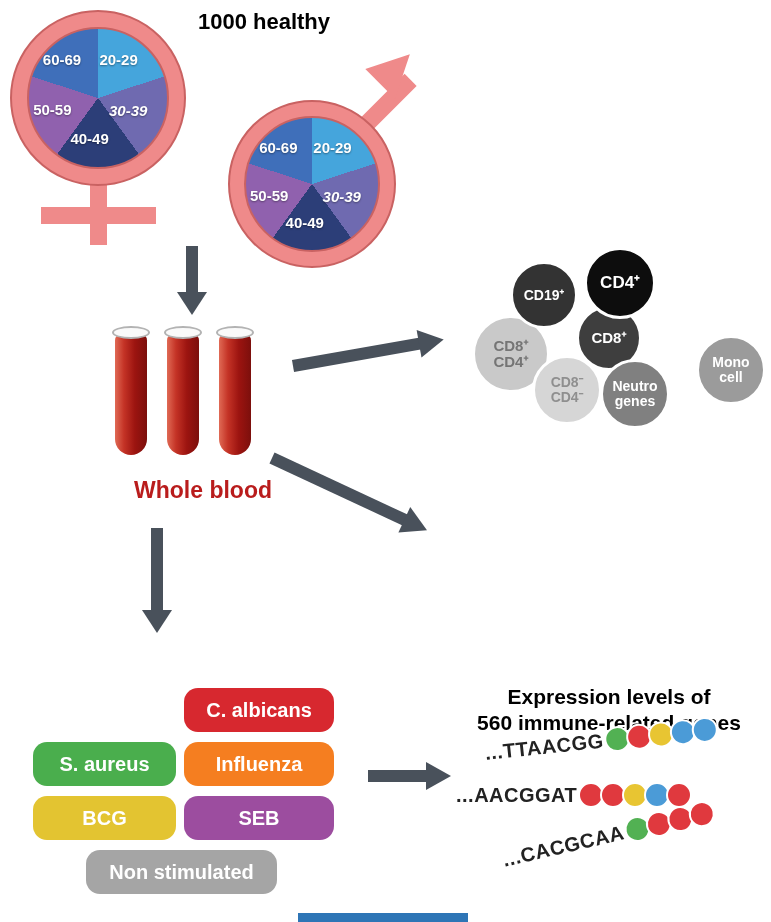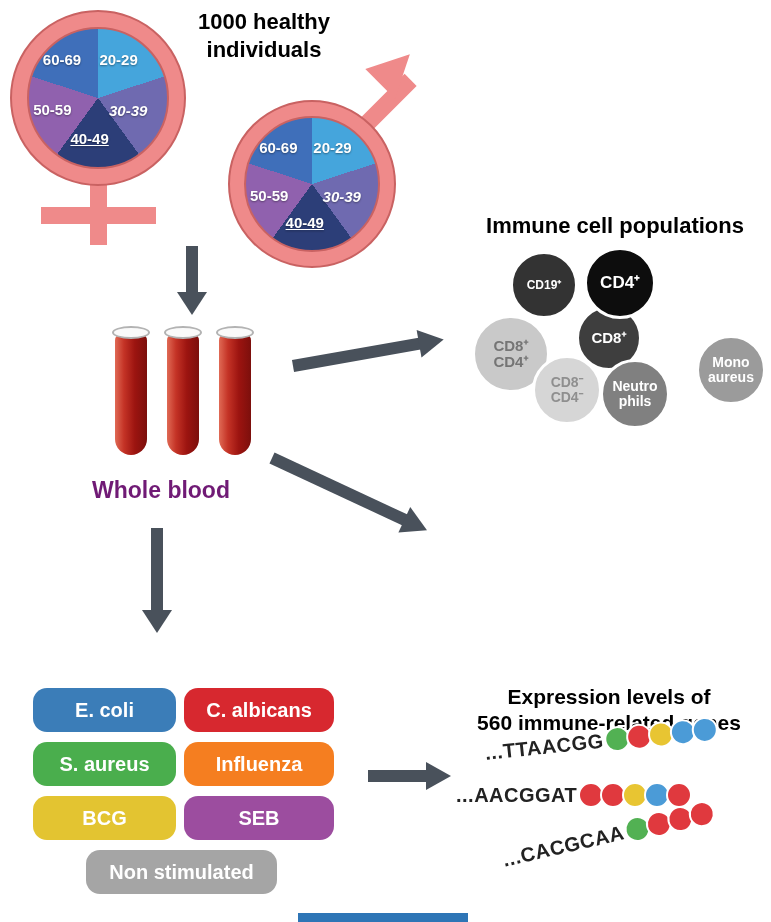--- a/index.html
+++ b/index.html
@@ -4,22 +4,22 @@
 <style>
   html,body { margin:0; padding:0; background:#fff; }
   .canvas {
     position:relative; width:771px; height:922px; background:#ffffff;
     font-family:"Liberation Sans", sans-serif; overflow:hidden;
   }
 
   
   .cohort-title { position:absolute; left:178px; top:8px; width:172px; text-align:center;
     font-size:22px; font-weight:bold; color:#000; line-height:1.25; }
-  .whole-blood { position:absolute; left:92px; top:477px; width:180px; text-align:left;
-    font-size:23px; font-weight:bold; color:#701a75; }
+  .whole-blood { position:absolute; left:92px; top:477px; width:180px; text-align:right;
+    font-size:23px; font-weight:bold; color:#b91c1c; }
   .cells-title { position:absolute; left:462px; top:213px; width:306px; text-align:center;
     font-size:22px; font-weight:bold; color:#000; }
   .snps-title { position:absolute; left:458px; top:488px; width:306px; text-align:center;
     font-size:22px; font-weight:bold; color:#000; }
   .expr-title { position:absolute; left:450px; top:684px; width:318px; text-align:center;
     font-size:21px; font-weight:bold; color:#000; line-height:1.22; }
 
   
   .gender { position:absolute; }
   .female { left:10px; top:10px; }
@@ -28,21 +28,21 @@
     display:flex; align-items:center; justify-content:center; box-sizing:border-box; z-index:2; }
   .female .g-circle { width:176px; height:176px; }
   .male   .g-circle { width:168px; height:168px; }
   .pie { position:relative; border-radius:50%; border:2px solid #c96262; box-sizing:border-box; }
   .female .pie { width:142px; height:142px; }
   .male   .pie { width:136px; height:136px; }
   .pie .lbl { position:absolute; color:#fff; font-weight:bold; font-size:15px;
     white-space:nowrap; text-shadow:0 1px 2px rgba(0,0,0,.4); }
   .lbl-0 { left:51%; top:16%; }   
   .lbl-1 { left:58%; top:53%;font-style:italic; }   
-  .lbl-2 { left:30%; top:73%;text-decoration:underline; }   
+  .lbl-2 { left:30%; top:73%; }   
   .lbl-3 { left:3%;  top:52%; }   
   .lbl-4 { left:10%; top:16%; }   
 
   .f-stem  { position:absolute; left:80px; top:172px; width:17px; height:63px; z-index:1; }
   .f-cross { position:absolute; left:31px; top:197px; width:115px; height:17px; z-index:1; }
   .m-shaft { position:absolute; left:128px; top:-6px; width:64px; height:17px;
     transform:rotate(-45deg); z-index:1; }
   .m-head  { position:absolute; left:146px; top:-52px; width:0; height:0;
     border-left:42px solid #ef8a8a; border-top:21px solid transparent;
     border-bottom:21px solid transparent; transform:rotate(-45deg); z-index:1; }
@@ -84,21 +84,21 @@
   .arr-5 .shaft { left:0; top:8px; width:60px; height:12px; }
   .arr-5 .headr { left:58px; top:0; }
 
   
   .cells { position:absolute; left:468px; top:243px; width:302px; height:192px; }
   .cell { position:absolute; border-radius:50%; border:3px solid #fff; box-sizing:border-box;
     display:flex; flex-direction:column; align-items:center; justify-content:center;
     font-weight:bold; line-height:1.05; text-align:center; }
   .cell span:empty { display:none; }
   .cell-cd8p4p { left:4px;   top:72px;  width:78px; height:78px; font-size:15px; }
-  .cell-cd19   { left:42px;  top:8px;  width:68px; height:68px; font-size:12px; }
+  .cell-cd19   { left:42px;  top:18px;  width:68px; height:68px; font-size:14px; }
   .cell-nk     { left:168px; top:48px;  width:62px; height:62px; font-size:15px; }
   .cell-mono   { left:228px; top:92px;  width:70px; height:70px; font-size:14px; }
   .cell-cd8p   { left:108px; top:62px;  width:66px; height:66px; font-size:15px; }
   .cell-cd4p   { left:116px; top:4px;   width:72px; height:72px; font-size:17px; }
   .cell-cd8n4n { left:64px;  top:112px; width:70px; height:70px; font-size:14px; }
   .cell-neutro { left:132px; top:116px; width:70px; height:70px; font-size:14px; }
 
   
   .snp-seq { position:absolute; left:450px; width:315px; text-align:center;
     font-weight:bold; letter-spacing:1px; font-size:30px; white-space:nowrap; }
@@ -135,21 +135,20 @@
 
   .bottom-bar { position:absolute; left:298px; top:913px; width:170px; height:9px; }
 </style>
 </head>
 <body>
 
 <div class="canvas">
 
   <div class="cohort-title">
     <div>1000 healthy</div>
-    <div>individuals</div>
   </div>
 
   <div class="gender female">
     <div class="f-stem" style="background: rgb(239, 138, 138);"></div>
     <div class="f-cross" style="background: rgb(239, 138, 138);"></div>
     <div class="g-circle" style="background: rgb(239, 138, 138);">
       <div class="pie" style="background: conic-gradient(rgb(69, 165, 220) 0deg, rgb(69, 165, 220) 72deg, rgb(111, 106, 176) 72deg, rgb(111, 106, 176) 144deg, rgb(44, 62, 120) 144deg, rgb(44, 62, 120) 216deg, rgb(144, 97, 174) 216deg, rgb(144, 97, 174) 288deg, rgb(63, 111, 186) 288deg, rgb(63, 111, 186) 360deg);">
         <span class="lbl lbl-0">20-29</span>
         <span class="lbl lbl-1">30-39</span>
         <span class="lbl lbl-2">40-49</span>
@@ -203,54 +202,52 @@
       <div class="body"></div>
       <div class="cap"></div>
     </div>
     <div class="tube tube-2">
       <div class="body"></div>
       <div class="cap"></div>
     </div>
   </div>
   <div class="whole-blood">Whole blood</div>
 
-  <div class="cells-title">Immune cell populations</div>
   <div class="cells">
     <div class="cell cell-cd8p4p" style="background: rgb(201, 201, 201); color: rgb(117, 117, 117);">
       <span>CD8⁺</span>
       <span>CD4⁺</span>
     </div>
     <div class="cell cell-cd19" style="background: rgb(51, 51, 51); color: rgb(255, 255, 255);">
       <span>CD19⁺</span>
 
     </div>
     <div class="cell cell-mono" style="background: rgb(155, 155, 155); color: rgb(255, 255, 255);">
       <span>Mono</span>
-      <span>aureus</span>
+      <span>cell</span>
     </div>
     <div class="cell cell-cd8p" style="background: rgb(62, 62, 62); color: rgb(255, 255, 255);">
       <span>CD8⁺</span>
 
     </div>
     <div class="cell cell-cd4p" style="background: rgb(13, 13, 13); color: rgb(255, 255, 255);">
       <span>CD4⁺</span>
 
     </div>
     <div class="cell cell-cd8n4n" style="background: rgb(214, 214, 214); color: rgb(143, 143, 143);">
       <span>CD8⁻</span>
       <span>CD4⁻</span>
     </div>
     <div class="cell cell-neutro" style="background: rgb(128, 128, 128); color: rgb(255, 255, 255);">
       <span>Neutro</span>
-      <span>phils</span>
-    </div>
-  </div>
-
-
-  <div class="stim stim-0" style="background: rgb(59, 125, 184);">E. coli</div>
+      <span>genes</span>
+    </div>
+  </div>
+
+
   <div class="stim stim-1" style="background: rgb(215, 40, 47);">C. albicans</div>
   <div class="stim stim-2" style="background: rgb(74, 174, 77);">S. aureus</div>
   <div class="stim stim-3" style="background: rgb(245, 126, 32);">Influenza</div>
   <div class="stim stim-4" style="background: rgb(227, 196, 49);">BCG</div>
   <div class="stim stim-5" style="background: rgb(156, 77, 159);">SEB</div>
   <div class="stim stim-6" style="background: rgb(165, 165, 165);">Non stimulated</div>
 
   <div class="expr-title">
     <div>Expression levels of</div>
     <div>560 immune-related genes</div>

